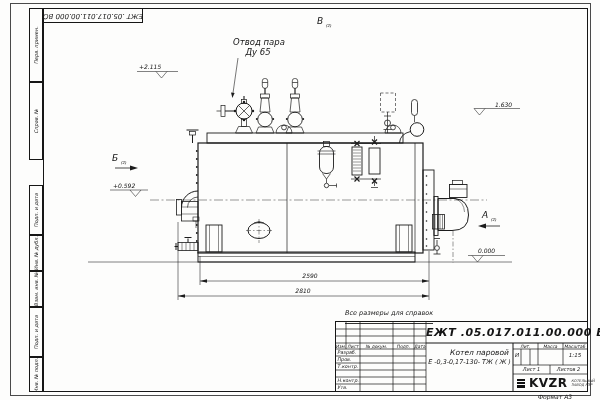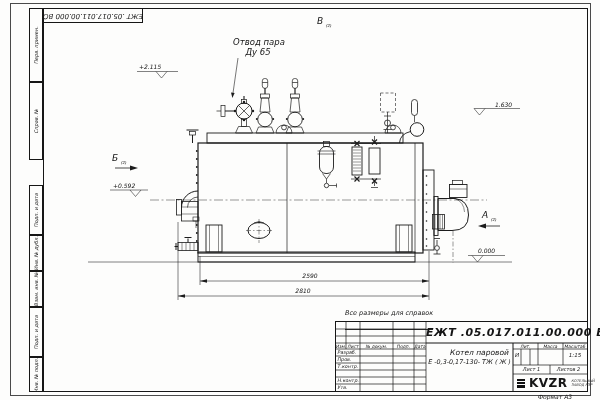--- a/index.html
+++ b/index.html
@@ -8,21 +8,21 @@
   .abs{position:absolute;box-sizing:border-box;}
   .scan-border{left:10px;top:3px;width:581px;height:393px;border:1px solid #4a4a4a;}
   .frame{left:43px;top:8px;width:545px;height:384px;border:1.6px solid #161616;}
   .mcell{border:1px solid #161616;display:flex;align-items:center;justify-content:center;}
   .mlabel{transform:rotate(-90deg);white-space:nowrap;font-size:5px;font-style:italic;color:#222;}
   .docbox{left:43px;top:8px;width:100px;height:15px;border:1.2px solid #161616;
           display:flex;align-items:center;justify-content:center;}
   .docbox span{transform:rotate(180deg);font-size:7px;font-style:italic;white-space:nowrap;}
   .tb{left:335px;top:321px;width:253px;height:71px;border:1.4px solid #161616;}
   .tbt{position:absolute;font-style:italic;line-height:1;white-space:nowrap;}
-  .note{font-size:6.5px;font-style:italic;border-bottom:.8px solid #333;padding-bottom:12px;}
+  .note{font-size:6.5px;font-style:italic;border-bottom:.8px solid #333;padding-bottom:6px;}
   .fmt{font-size:6px;font-style:italic;}
   .desig{font-size:11px;font-weight:bold;font-style:italic;letter-spacing:.6px;}
   .nm1{font-size:7.5px;} .nm2{font-size:6.4px;}
   .hdr{font-size:4.4px;} .sgn{font-size:4.8px;} .cell6{font-size:5.6px;}
   .logo{display:flex;align-items:center;gap:4px;}
   .logobars{width:8px;height:9px;display:flex;flex-direction:column;justify-content:space-between;}
   .logobars i{display:block;height:2.2px;background:#111;}
   .logotxt{font-size:12px;font-weight:bold;font-style:normal;letter-spacing:.5px;}
   .logocap{font-size:3.6px;font-style:italic;line-height:1.15;color:#333;}
   svg text{font-family:"DejaVu Sans",sans-serif;font-style:italic;fill:#141414;}

